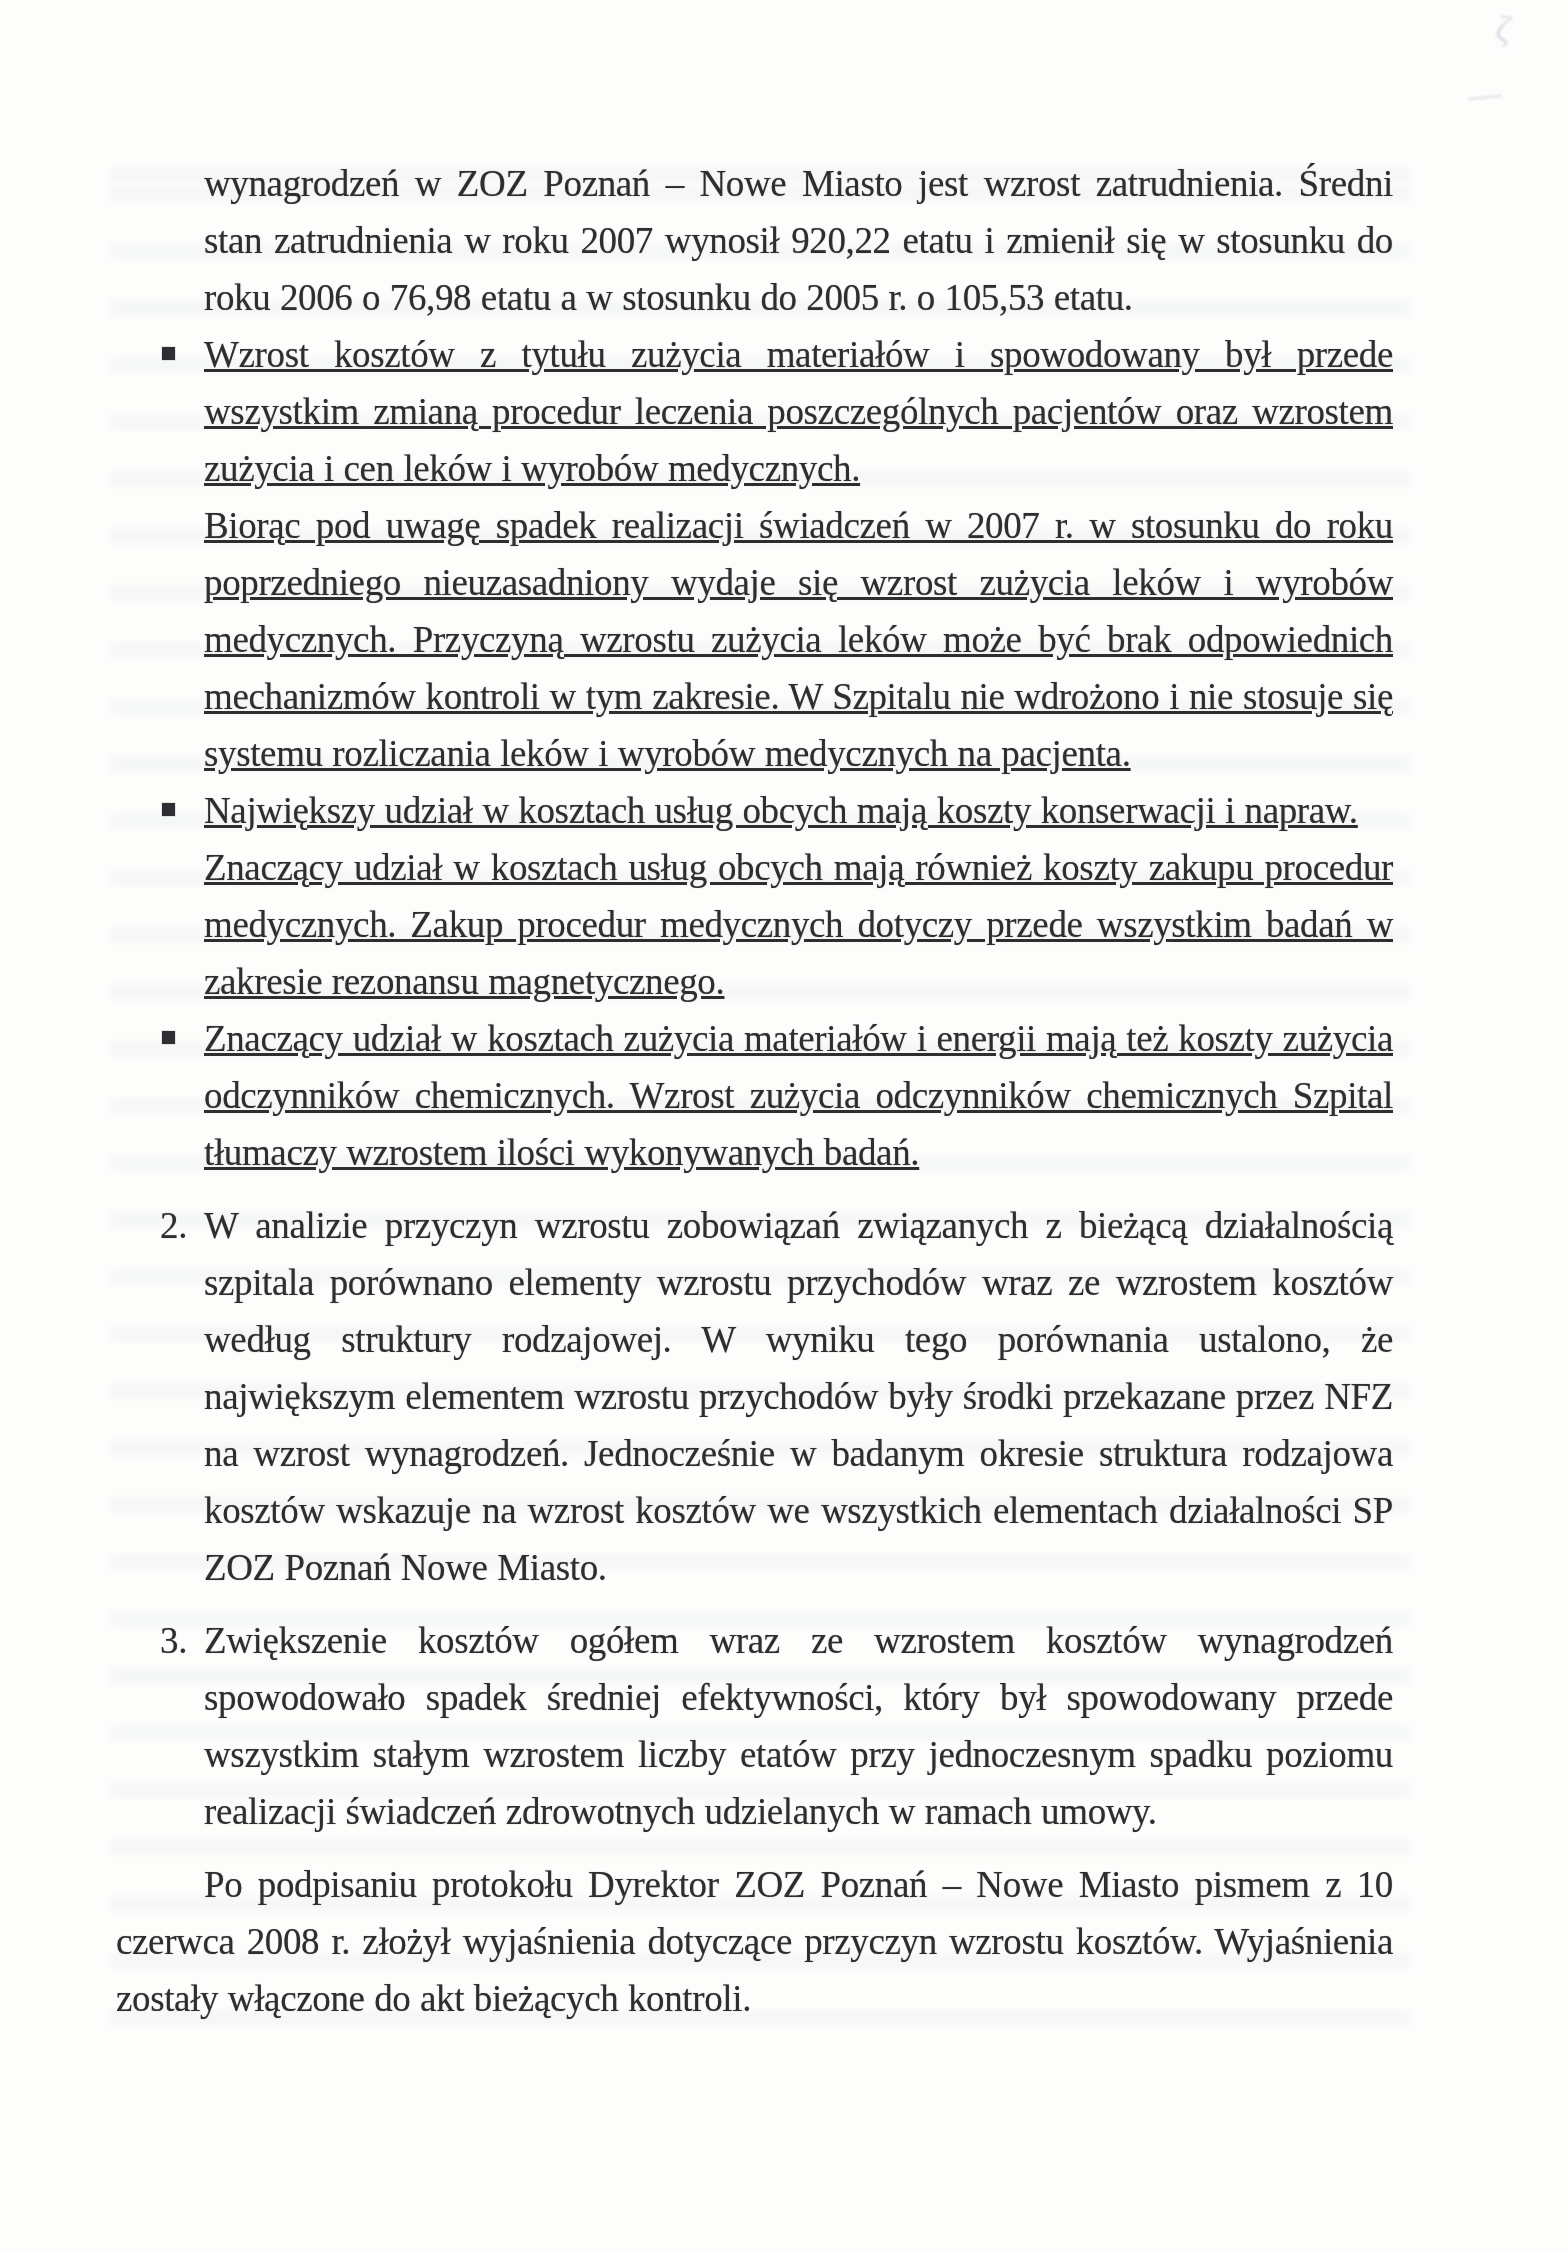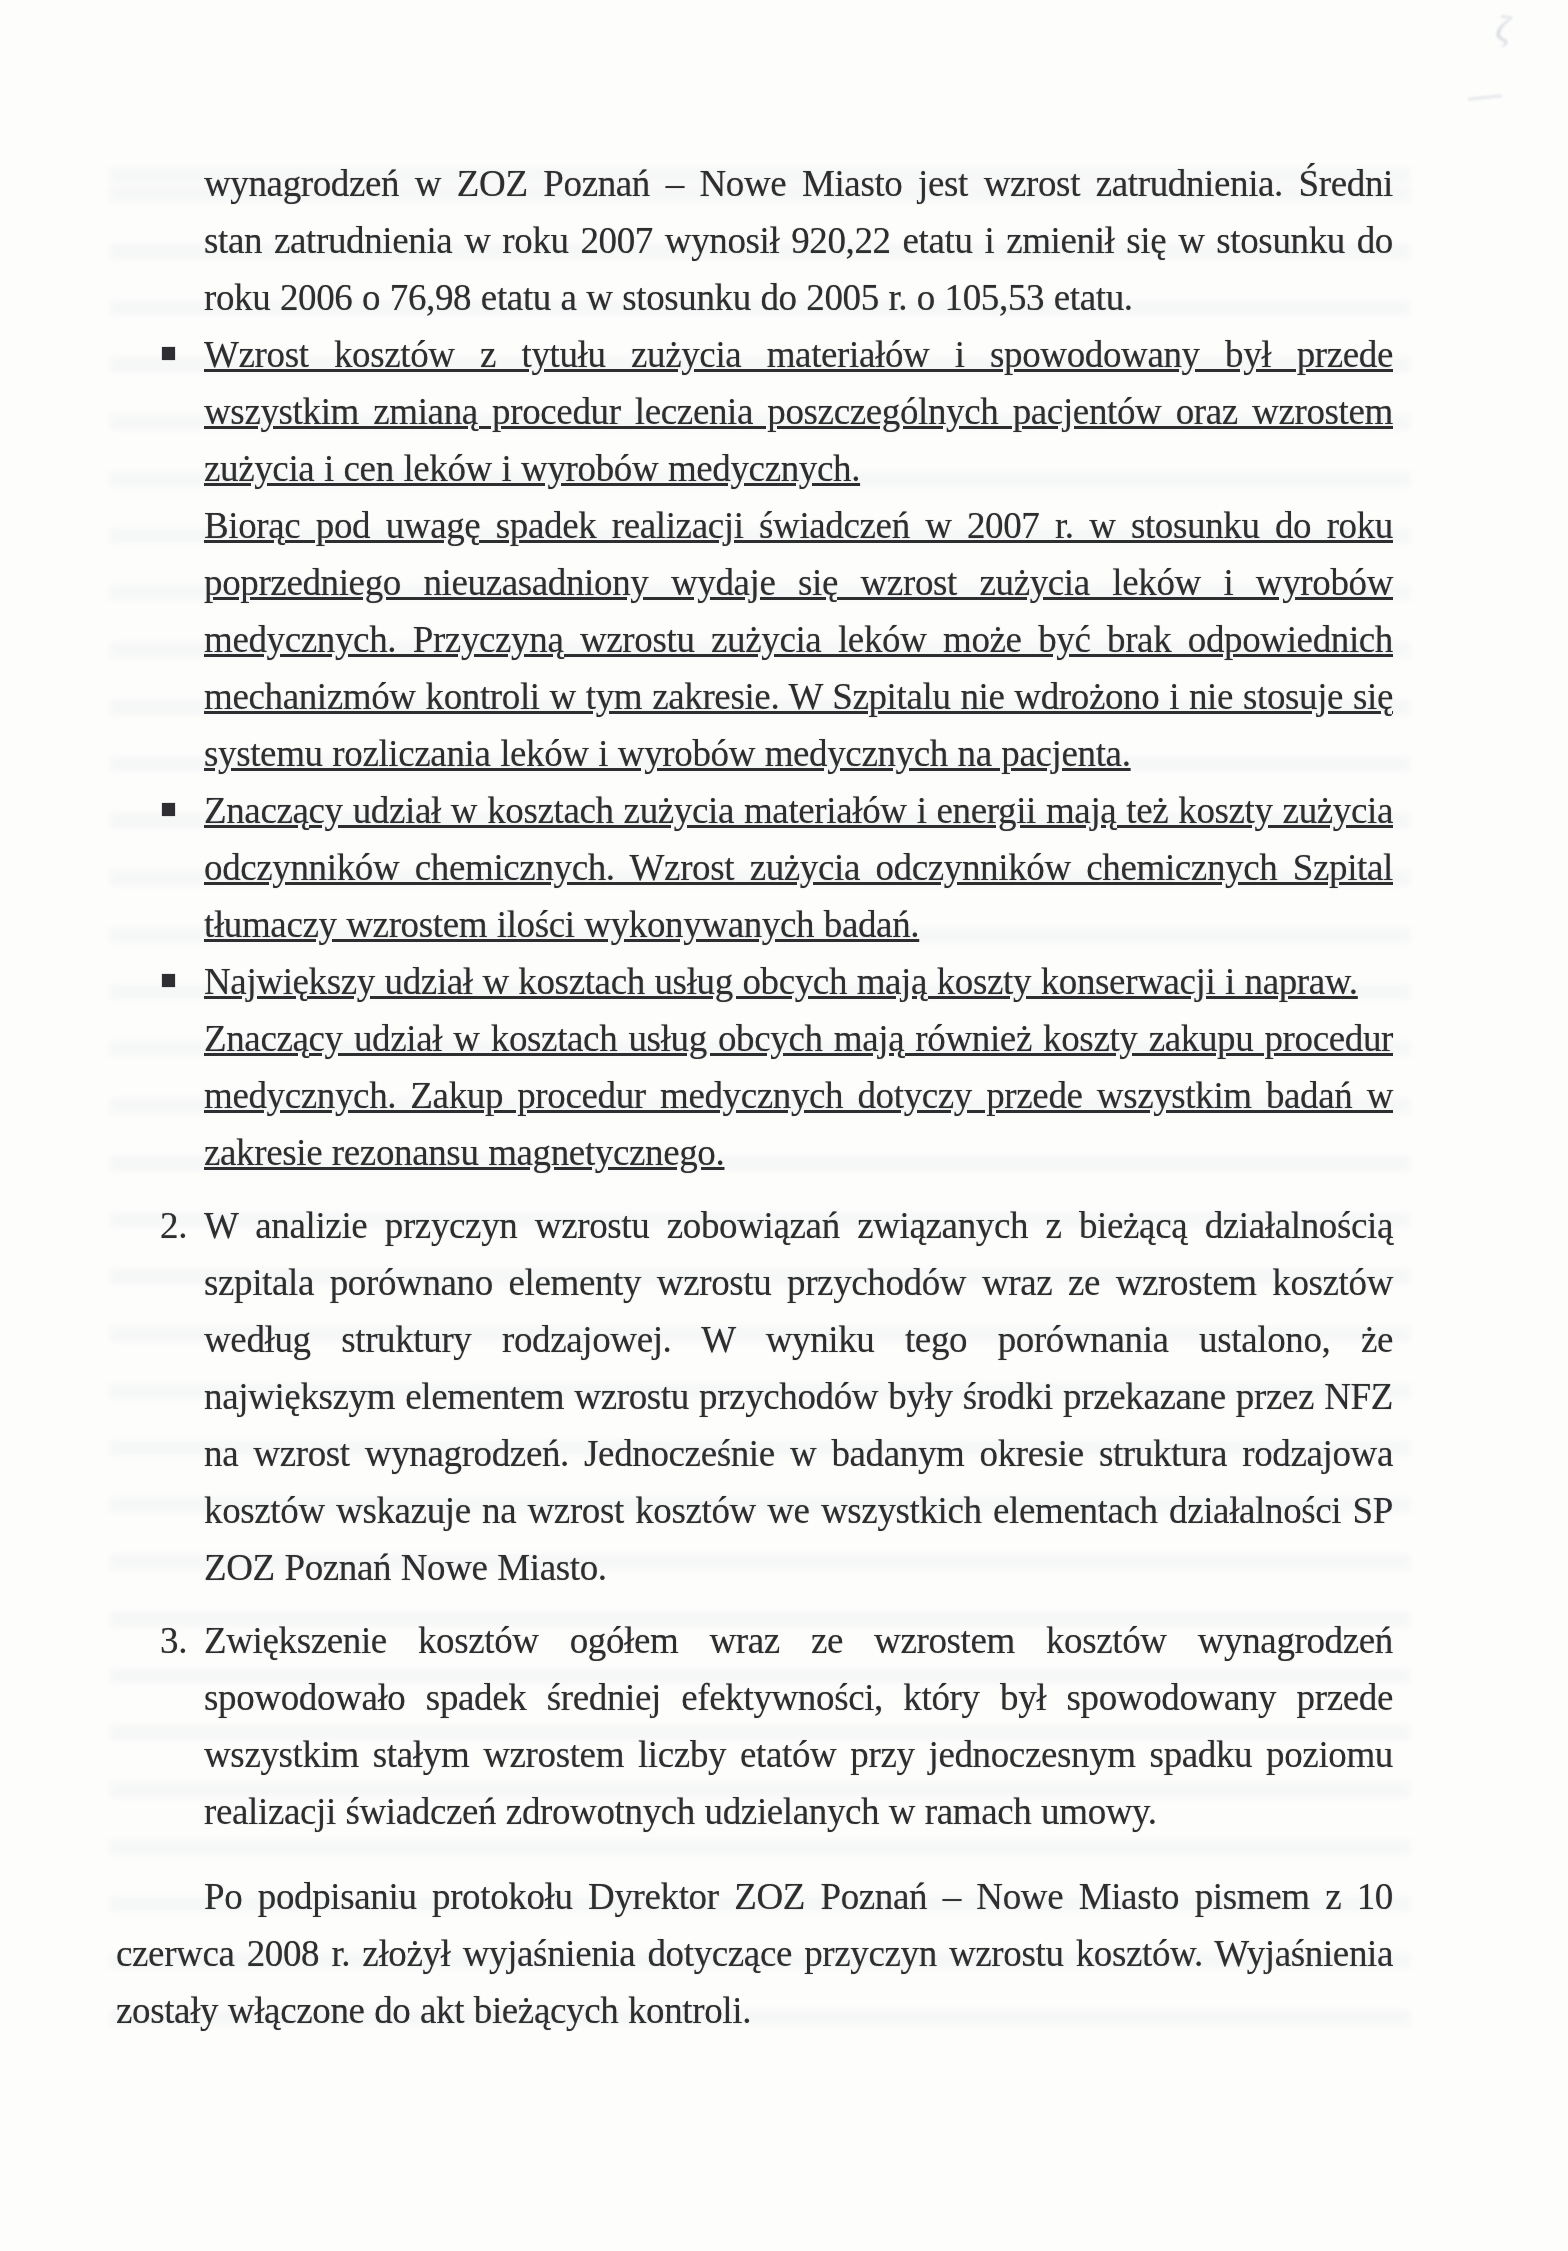--- a/index.html
+++ b/index.html
@@ -93,21 +93,21 @@
     position: relative;
     padding-left: 88px;
     margin-top: 16px;
   }
   .item-number {
     position: absolute;
     left: 44px;
     top: 0;
   }
   .closing {
-    margin-top: 28px;
+    margin-top: 16px;
     text-indent: 88px;
   }
 </style>
 </head>
 <body>
 
 <div class="page">
 
   <div class="bleed"></div>
   <div class="smudge">ζ</div>
@@ -118,27 +118,27 @@
     <p class="para indented">wynagrodzeń w ZOZ Poznań – Nowe Miasto jest wzrost zatrudnienia. Średni stan zatrudnienia w roku 2007 wynosił 920,22 etatu i zmienił się w stosunku do roku 2006 o 76,98 etatu a w stosunku do 2005 r. o 105,53 etatu.</p>
 
     <div class="bullet-item">
       <span class="bullet-marker"></span>
       <p class="para">Wzrost kosztów z tytułu zużycia materiałów i spowodowany był przede wszystkim zmianą procedur leczenia poszczególnych pacjentów oraz wzrostem zużycia i cen leków i wyrobów medycznych.</p>
       <p class="para">Biorąc pod uwagę spadek realizacji świadczeń w 2007 r. w stosunku do roku poprzedniego nieuzasadniony wydaje się wzrost zużycia leków i wyrobów medycznych. Przyczyną wzrostu zużycia leków może być brak odpowiednich mechanizmów kontroli w tym zakresie. W Szpitalu nie wdrożono i nie stosuje się systemu rozliczania leków i wyrobów medycznych na pacjenta.</p>
     </div>
 
     <div class="bullet-item">
       <span class="bullet-marker"></span>
-      <p class="para">Znaczący udział w kosztach zużycia materiałów i energii mają też koszty zużycia odczynników chemicznych. Wzrost zużycia odczynników chemicznych Szpital tłumaczy wzrostem ilości wykonywanych badań.</p>
+      <p class="para">Największy udział w kosztach usług obcych mają koszty konserwacji i napraw.</p>
+      <p class="para">Znaczący udział w kosztach usług obcych mają również koszty zakupu procedur medycznych. Zakup procedur medycznych dotyczy przede wszystkim badań w zakresie rezonansu magnetycznego.</p>
     </div>
 
     <div class="bullet-item">
       <span class="bullet-marker"></span>
-      <p class="para">Największy udział w kosztach usług obcych mają koszty konserwacji i napraw.</p>
-      <p class="para">Znaczący udział w kosztach usług obcych mają również koszty zakupu procedur medycznych. Zakup procedur medycznych dotyczy przede wszystkim badań w zakresie rezonansu magnetycznego.</p>
+      <p class="para">Znaczący udział w kosztach zużycia materiałów i energii mają też koszty zużycia odczynników chemicznych. Wzrost zużycia odczynników chemicznych Szpital tłumaczy wzrostem ilości wykonywanych badań.</p>
     </div>
 
     <div class="numbered-item">
       <span class="item-number">2.</span>
       <p class="para">W analizie przyczyn wzrostu zobowiązań związanych z bieżącą działalnością szpitala porównano elementy wzrostu przychodów wraz ze wzrostem kosztów według struktury rodzajowej. W wyniku tego porównania ustalono, że największym elementem wzrostu przychodów były środki przekazane przez NFZ na wzrost wynagrodzeń. Jednocześnie w badanym okresie struktura rodzajowa kosztów wskazuje na wzrost kosztów we wszystkich elementach działalności SP ZOZ Poznań Nowe Miasto.</p>
     </div>
 
     <div class="numbered-item">
       <span class="item-number">3.</span>
       <p class="para">Zwiększenie kosztów ogółem wraz ze wzrostem kosztów wynagrodzeń spowodowało spadek średniej efektywności, który był spowodowany przede wszystkim stałym wzrostem liczby etatów przy jednoczesnym spadku poziomu realizacji świadczeń zdrowotnych udzielanych w ramach umowy.</p>

